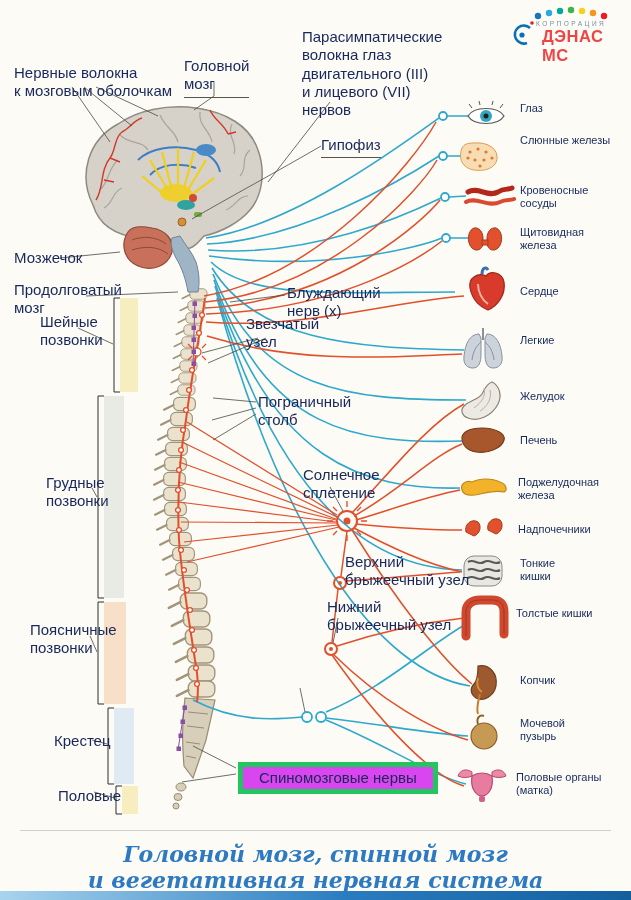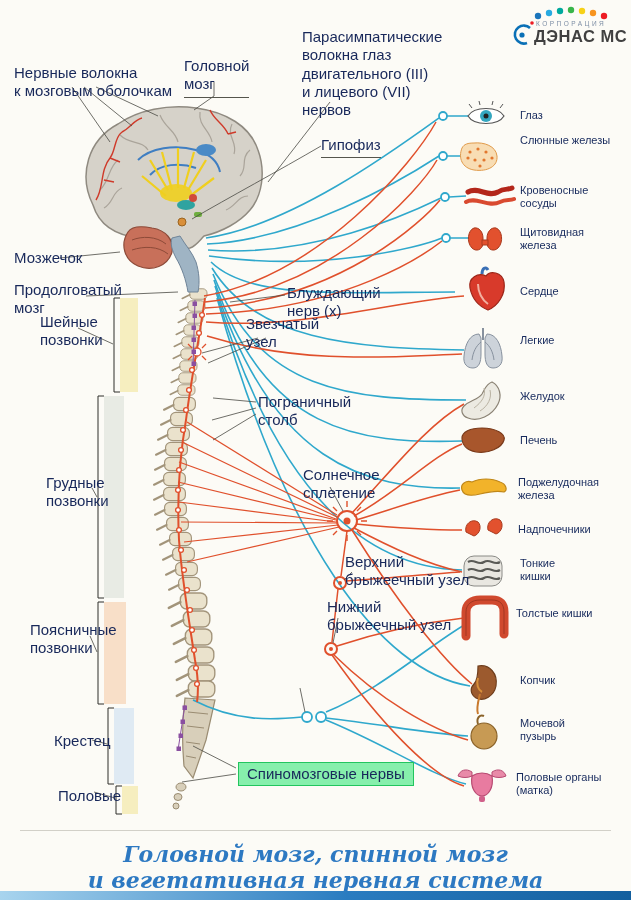--- a/index.html
+++ b/index.html
@@ -2,26 +2,26 @@
 <html><head>
 <meta charset="utf-8">
 <style>
   *{margin:0;padding:0;box-sizing:border-box}
   html,body{width:631px;height:900px}
   body{font-family:"Liberation Sans",sans-serif;background:#fcfbf6}
   .poster{position:relative;width:631px;height:900px;background:#fcfbf6;overflow:hidden}
   svg.art{position:absolute;left:0;top:0;width:631px;height:900px}
   .lbl{position:absolute;font-size:15px;line-height:1.22;color:#18285a;white-space:pre-line}
   .organ-lbl{font-size:11px;color:#16295c}
-  .boxed{border:1px solid #22c55e;padding:2px 8px;background:#86efac}
+  .boxed{border:5px solid #22c55e;padding:2px 16px;background:#d946ef}
   .underlined{border-bottom:1px solid #55554c;padding-bottom:3px}
   .small{font-size:9.8px}
   .logo{position:absolute;left:506px;top:6px;width:122px}
   .logo-corp{font-size:6.5px;letter-spacing:2.5px;color:#7d8ea5;margin-left:30px;margin-top:14px}
-  .logo-brand{font-size:16.5px;font-weight:bold;color:#404040;letter-spacing:.5px;margin-left:28px}
+  .logo-brand{font-size:16.5px;font-weight:bold;color:#ef4444;letter-spacing:.5px;margin-left:36px}
   .rule{position:absolute;left:20px;right:20px;top:830px;border-top:1px solid #d2d0c8}
   .title{position:absolute;left:0;right:0;top:841px;text-align:center;
          font-family:"DejaVu Serif",serif;font-style:italic;font-weight:bold;
          color:#2d79c2;font-size:22px;line-height:1.2}
   .bottom-bar{position:absolute;left:0;right:0;bottom:0;height:9px;
          background:linear-gradient(90deg,#a8d4ee,#2a7cc0 55%,#135f9e)}
 </style>
 </head>
 <body>
 
@@ -381,21 +381,21 @@
 <div class="lbl" style="left:345px;top:553px">Верхний
 брыжеечный узел</div>
 <div class="lbl" style="left:327px;top:598px">Нижний
 брыжеечный узел</div>
 <div class="lbl" style="left:30px;top:621px">Поясничные
 позвонки</div>
 <div class="lbl" style="left:54px;top:732px">Крестец</div>
 <div class="lbl boxed" style="left:238px;top:762px">Спиномозговые нервы</div>
 <div class="lbl" style="left:58px;top:787px">Половые</div>
 
-<div class="lbl organ-lbl" style="left:520px;top:109px">Глаз</div>
+<div class="lbl organ-lbl" style="left:520px;top:102px">Глаз</div>
 <div class="lbl organ-lbl" style="left:520px;top:134px">Слюнные железы</div>
 <div class="lbl organ-lbl" style="left:520px;top:184px">Кровеносные
 сосуды</div>
 <div class="lbl organ-lbl" style="left:520px;top:226px">Щитовидная
 железа</div>
 <div class="lbl organ-lbl" style="left:520px;top:285px">Сердце</div>
 <div class="lbl organ-lbl" style="left:520px;top:334px">Легкие</div>
 <div class="lbl organ-lbl" style="left:520px;top:390px">Желудок</div>
 <div class="lbl organ-lbl" style="left:520px;top:434px">Печень</div>
 <div class="lbl organ-lbl" style="left:518px;top:476px">Поджелудочная

